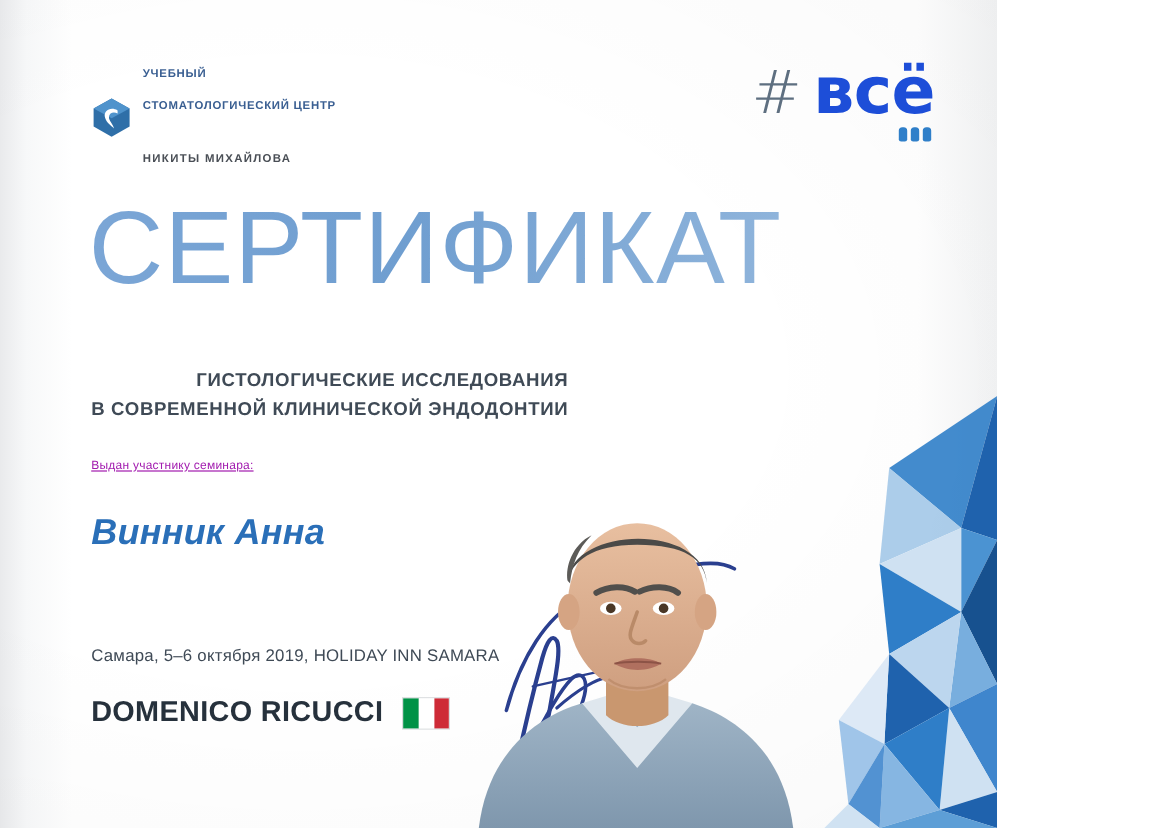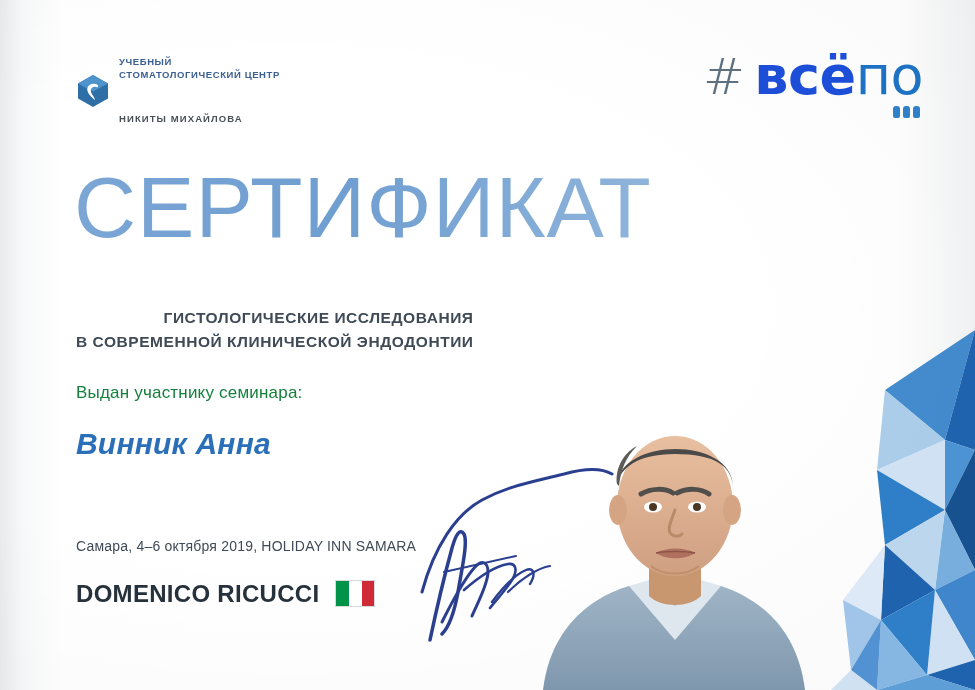--- a/index.html
+++ b/index.html
@@ -5,21 +5,21 @@
   html, body {
     margin: 0;
     padding: 0;
     background: #ffffff;
   }
   body {
     font-family: "Liberation Sans", sans-serif;
   }
   .page {
     position: relative;
-    width: 975px;
+    width: 831px;
     height: 690px;
     overflow: hidden;
     background: #ffffff;
   }
   
   .paper {
     position: absolute;
     inset: 0;
     background:
       linear-gradient(90deg, #e9eaec 0px, #f7f8f9 22px, #ffffff 60px, #ffffff 92%, #f2f3f4 100%),
@@ -51,21 +51,21 @@
     line-height: 1.33;
     letter-spacing: 0.6px;
   }
   .logo-text div {
     font-size: 9.5px;
     color: #2e4a78;
     font-weight: 700;
     white-space: nowrap;
   }
   .logo-text div.l1 { color: #3a5f92; }
-  .logo-text div.l2 { color: #3a5f92; }
+  .logo-text div.l2 { color: #3a5f92; margin-top: 14px; }
   .logo-text div.l3 { color: #4a4f56; letter-spacing: 1.1px; margin-top: 32px; }
 
   
   .hashtag {
     position: absolute;
     right: 52px;
     top: 44px;
     display: flex;
     align-items: baseline;
     font-family: "DejaVu Sans", sans-serif;
@@ -125,23 +125,24 @@
     color: #3f4a56;
     letter-spacing: 0.55px;
     line-height: 1.55;
     text-align: right;
   }
 
   .awarded-label {
     position: absolute;
     left: 76px;
     top: 383px;
-    font-size: 17px;
-    color: #15803d;
+    font-size: 10px;
+    color: #a21caf;
     letter-spacing: 0.2px;
+    text-decoration: underline;
   }
 
   .recipient {
     position: absolute;
     left: 76px;
     top: 427px;
     font-size: 30px;
     font-weight: 700;
     font-style: italic;
     color: #2a6fb8;
@@ -155,21 +156,21 @@
     font-size: 14px;
     color: #3f4a56;
     letter-spacing: 0.2px;
   }
 
   .speaker {
     position: absolute;
     left: 76px;
     top: 580px;
     display: flex;
-    align-items: flex-start;
+    align-items: flex-end;
     gap: 16px;
   }
   .speaker-name {
     font-size: 24px;
     font-weight: 700;
     color: #26313c;
     letter-spacing: 0.3px;
   }
   .flag {
     width: 38px;
@@ -225,39 +226,38 @@
     <div class="logo-text">
       <div class="l1">УЧЕБНЫЙ</div>
       <div class="l2">СТОМАТОЛОГИЧЕСКИЙ ЦЕНТР</div>
       <div class="l3">НИКИТЫ МИХАЙЛОВА</div>
     </div>
   </div>
 
   <div class="hashtag">
     <span class="hash">#</span>
       <span class="dark">всё</span>
-      <span class="blue">по</span>
   </div>
   <div class="teeth">
     <i></i>
       <i></i>
       <i></i>
   </div>
 
   <div class="cert-title">СЕРТИФИКАТ</div>
 
   <div class="course">
     <div>ГИСТОЛОГИЧЕСКИЕ ИССЛЕДОВАНИЯ</div>
     <div>В СОВРЕМЕННОЙ КЛИНИЧЕСКОЙ ЭНДОДОНТИИ</div>
   </div>
 
   <div class="awarded-label">Выдан участнику семинара:</div>
   <div class="recipient">Винник Анна</div>
 
-  <div class="event-line">Самара, 4–6 октября 2019, HOLIDAY INN SAMARA</div>
+  <div class="event-line">Самара, 5–6 октября 2019, HOLIDAY INN SAMARA</div>
 
   <div class="speaker">
     <div class="speaker-name">DOMENICO RICUCCI</div>
     <div class="flag">
       <span style="background:#009246"></span>
       <span style="background:#ffffff"></span>
       <span style="background:#ce2b37"></span>
     </div>
   </div>
 

